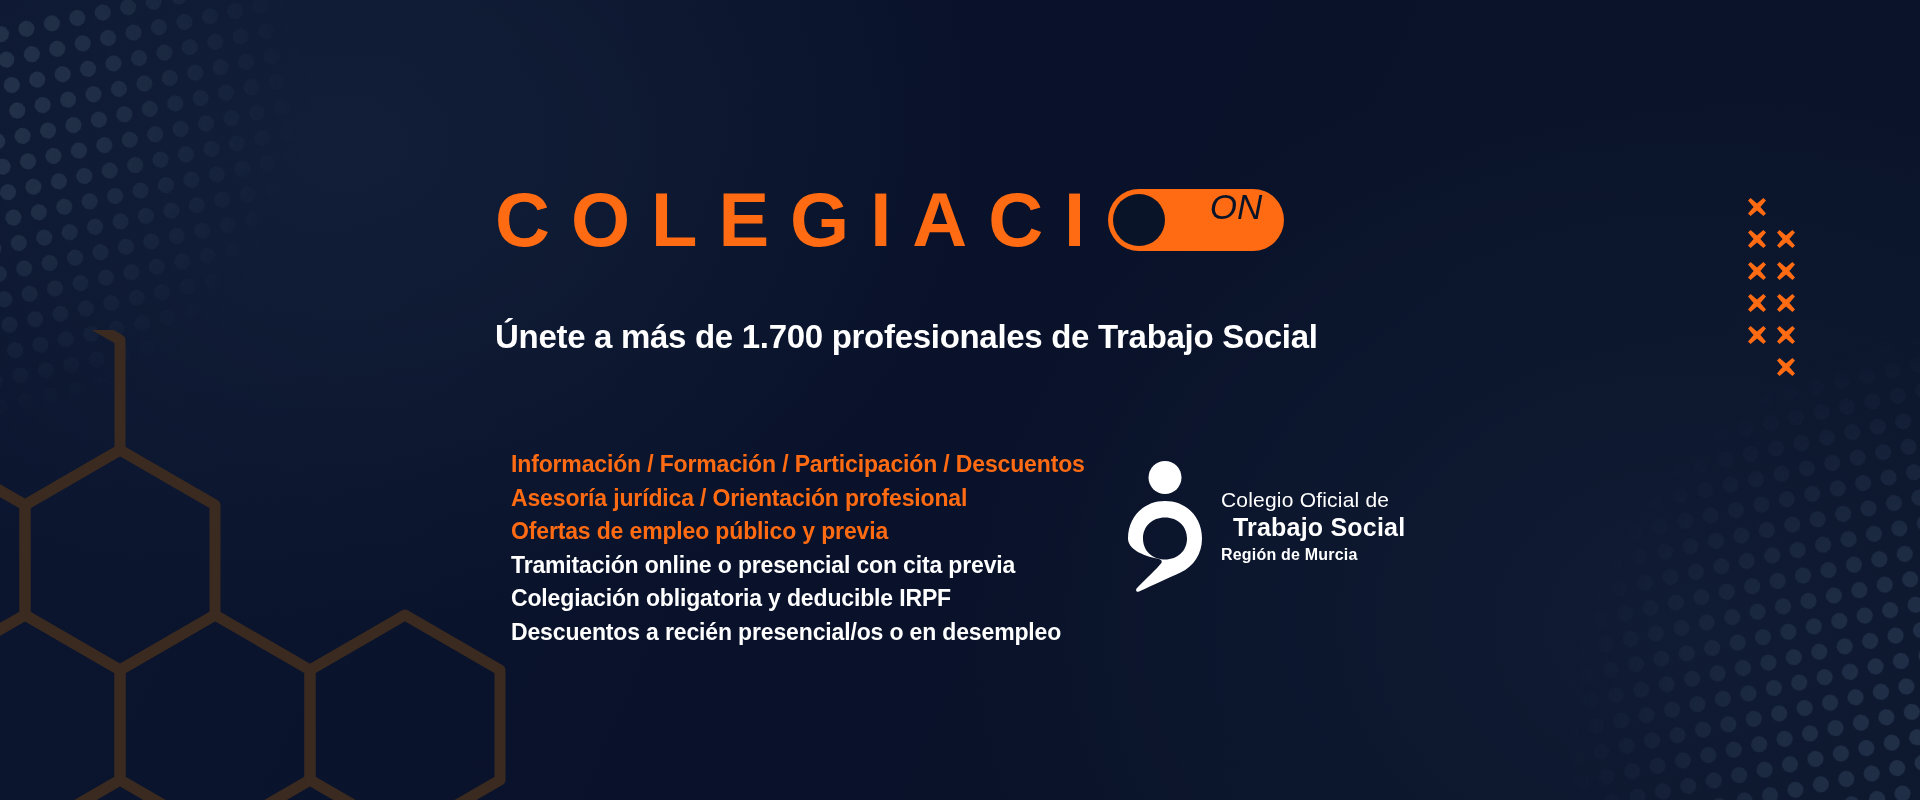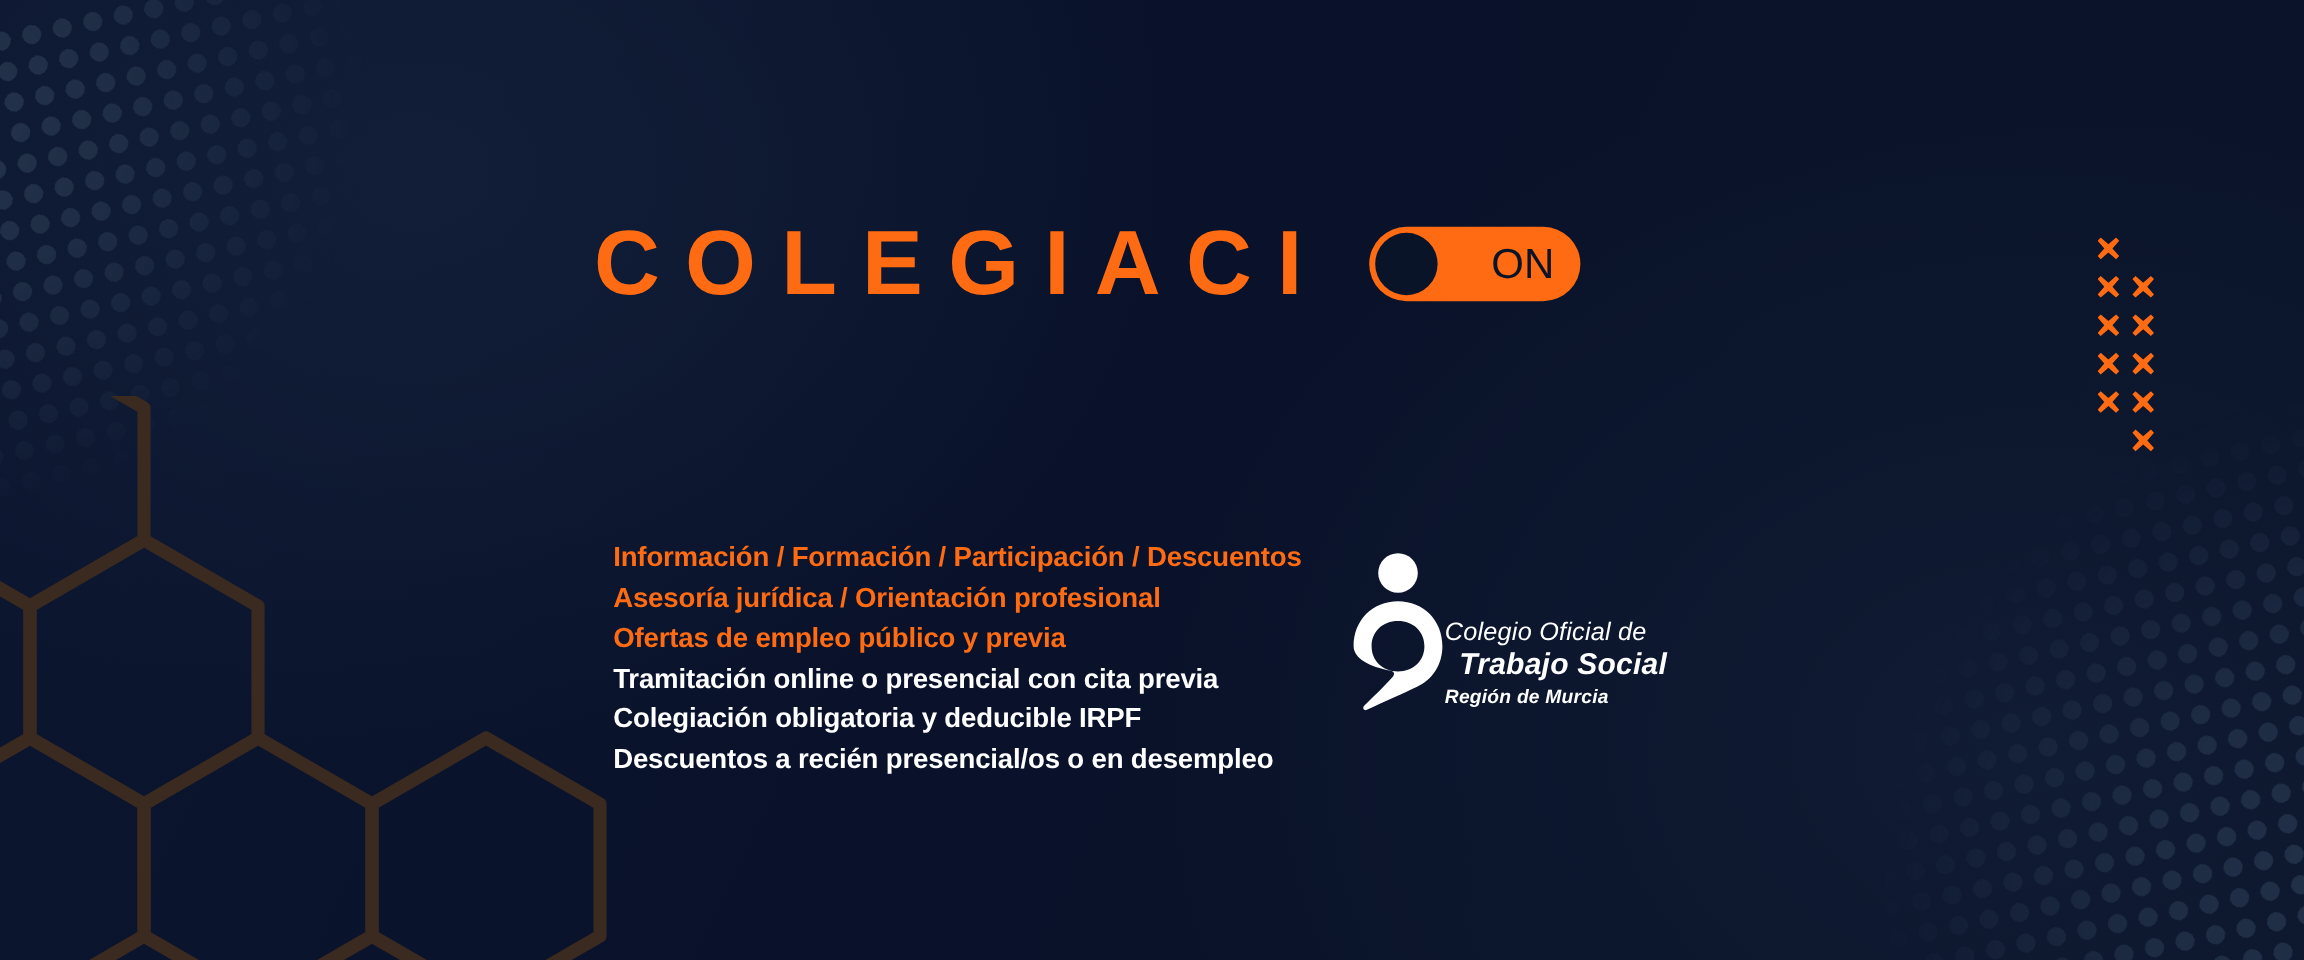--- a/index.html
+++ b/index.html
@@ -83,44 +83,44 @@
     height: 800px;
   }
 
   .headline {
     position: absolute;
     left: 0;
     top: 183px;
     display: flex;
     align-items: center;
     height: 74px;
-    gap: 33px;
   }
   .headline-word {
     color: #ff6b12;
     font-size: 76px;
     font-weight: 700;
     letter-spacing: 21px;
     line-height: 1;
     white-space: pre;
     font-family: "Liberation Sans", sans-serif;
   }
 
   .toggle {
     position: relative;
     width: 176px;
     height: 62px;
     border-radius: 31px;
     background: #ff6b12;
     margin-left: 2px;
     display: flex;
-    align-items: center;
+    align-items: flex-start;
     justify-content: flex-end;
     box-sizing: border-box;
     padding-right: 22px;
+    font-style: italic;
   }
   .toggle-knob {
     position: absolute;
     left: 5px;
     top: 5px;
     width: 52px;
     height: 52px;
     border-radius: 50%;
     background: #0a1428;
   }
@@ -161,22 +161,22 @@
   }
   .benefit.accent { color: #ff6b12; }
   .benefit.plain  { color: #ffffff; }
 
   
   .logo {
     position: absolute;
     left: 1126px;
     top: 460px;
     display: flex;
-    align-items: flex-end;
-    font-style: italic;
+    align-items: center;
+    gap: 17px;
   }
   .logo-mark { width: 78px; height: 135px; flex: none; }
   .logo-text {
     display: flex;
     flex-direction: column;
     justify-content: center;
     color: #ffffff;
   }
   .logo-line1 {
     font-size: 21px;
@@ -243,20 +243,21 @@
   <div class="content">
 
     <div class="headline">
       <span class="headline-word">COLEGIACI</span>
       <div class="toggle">
         <span class="toggle-knob"></span>
         <span class="toggle-label">ON</span>
       </div>
     </div>
 
+    <div class="subtitle">Únete a más de 1.700 profesionales de Trabajo Social</div>
 
     <ul class="benefits">
       <li class="benefit accent">Información /  Formación / Participación / Descuentos</li>
       <li class="benefit accent">Asesoría jurídica / Orientación profesional</li>
       <li class="benefit accent">Ofertas de empleo público y previa</li>
       <li class="benefit plain">Tramitación online o presencial con cita previa</li>
       <li class="benefit plain">Colegiación obligatoria y deducible IRPF</li>
       <li class="benefit plain">Descuentos a recién presencial/os o en desempleo</li>
     </ul>
 

